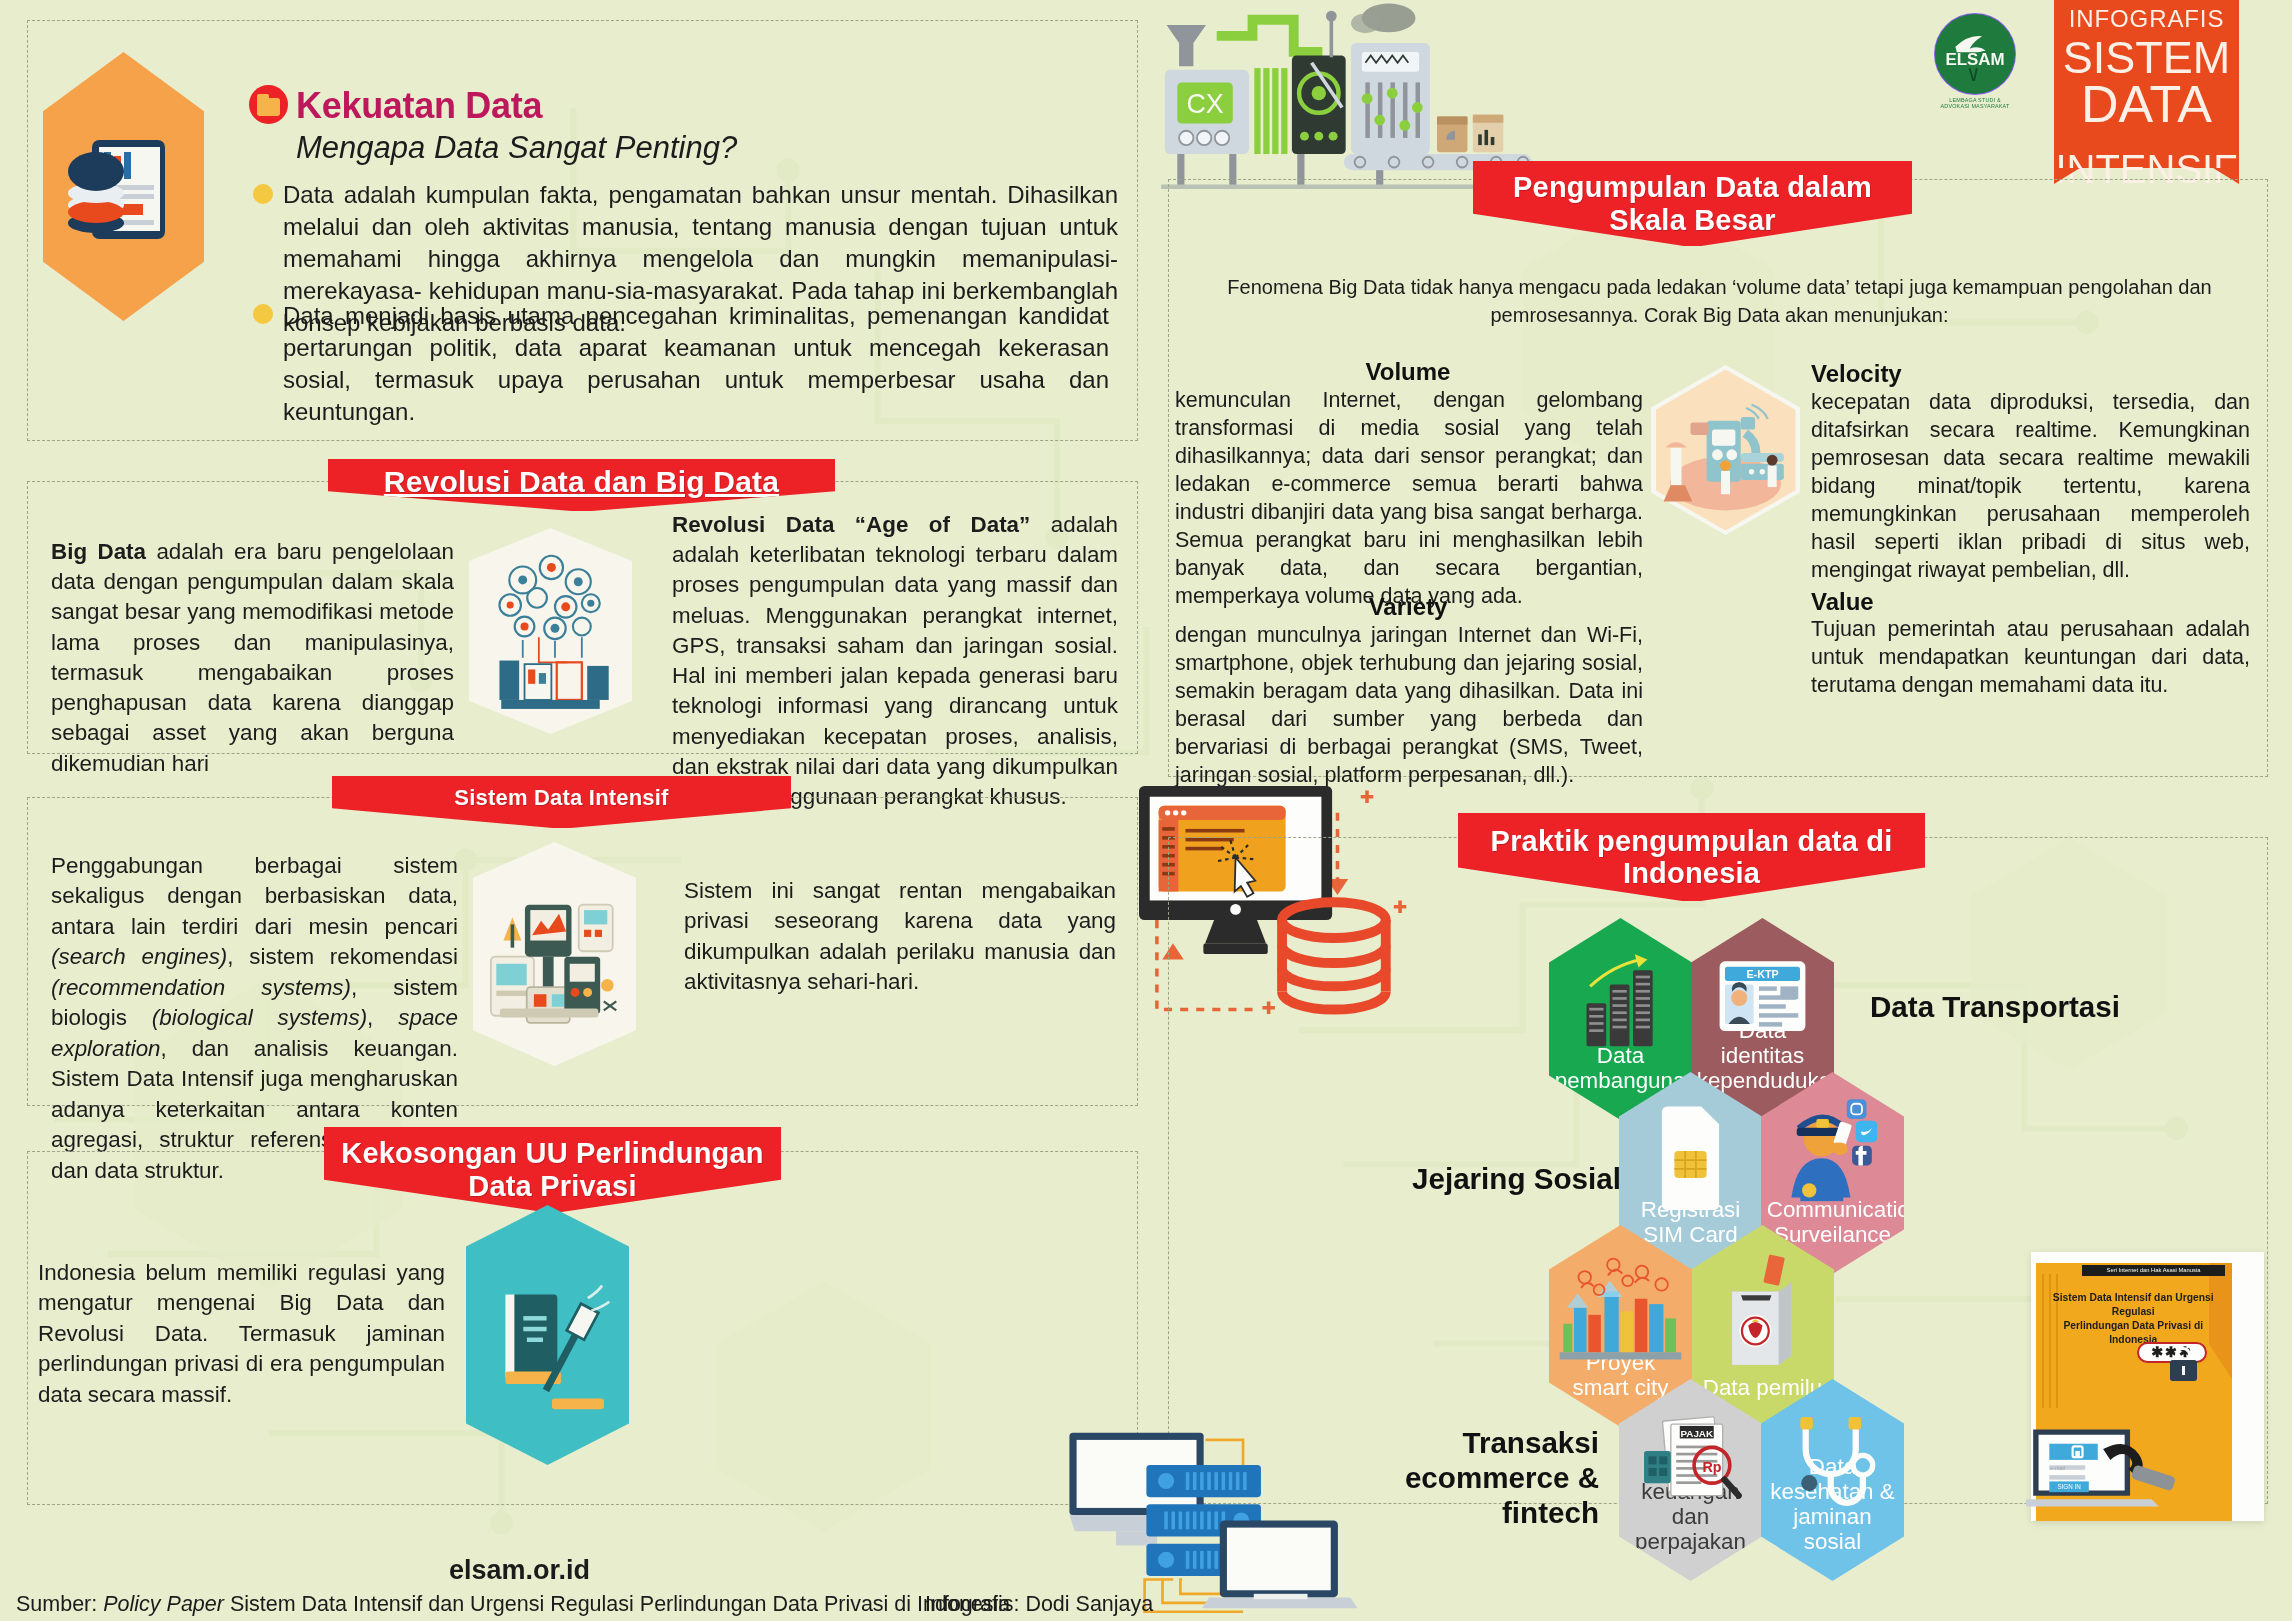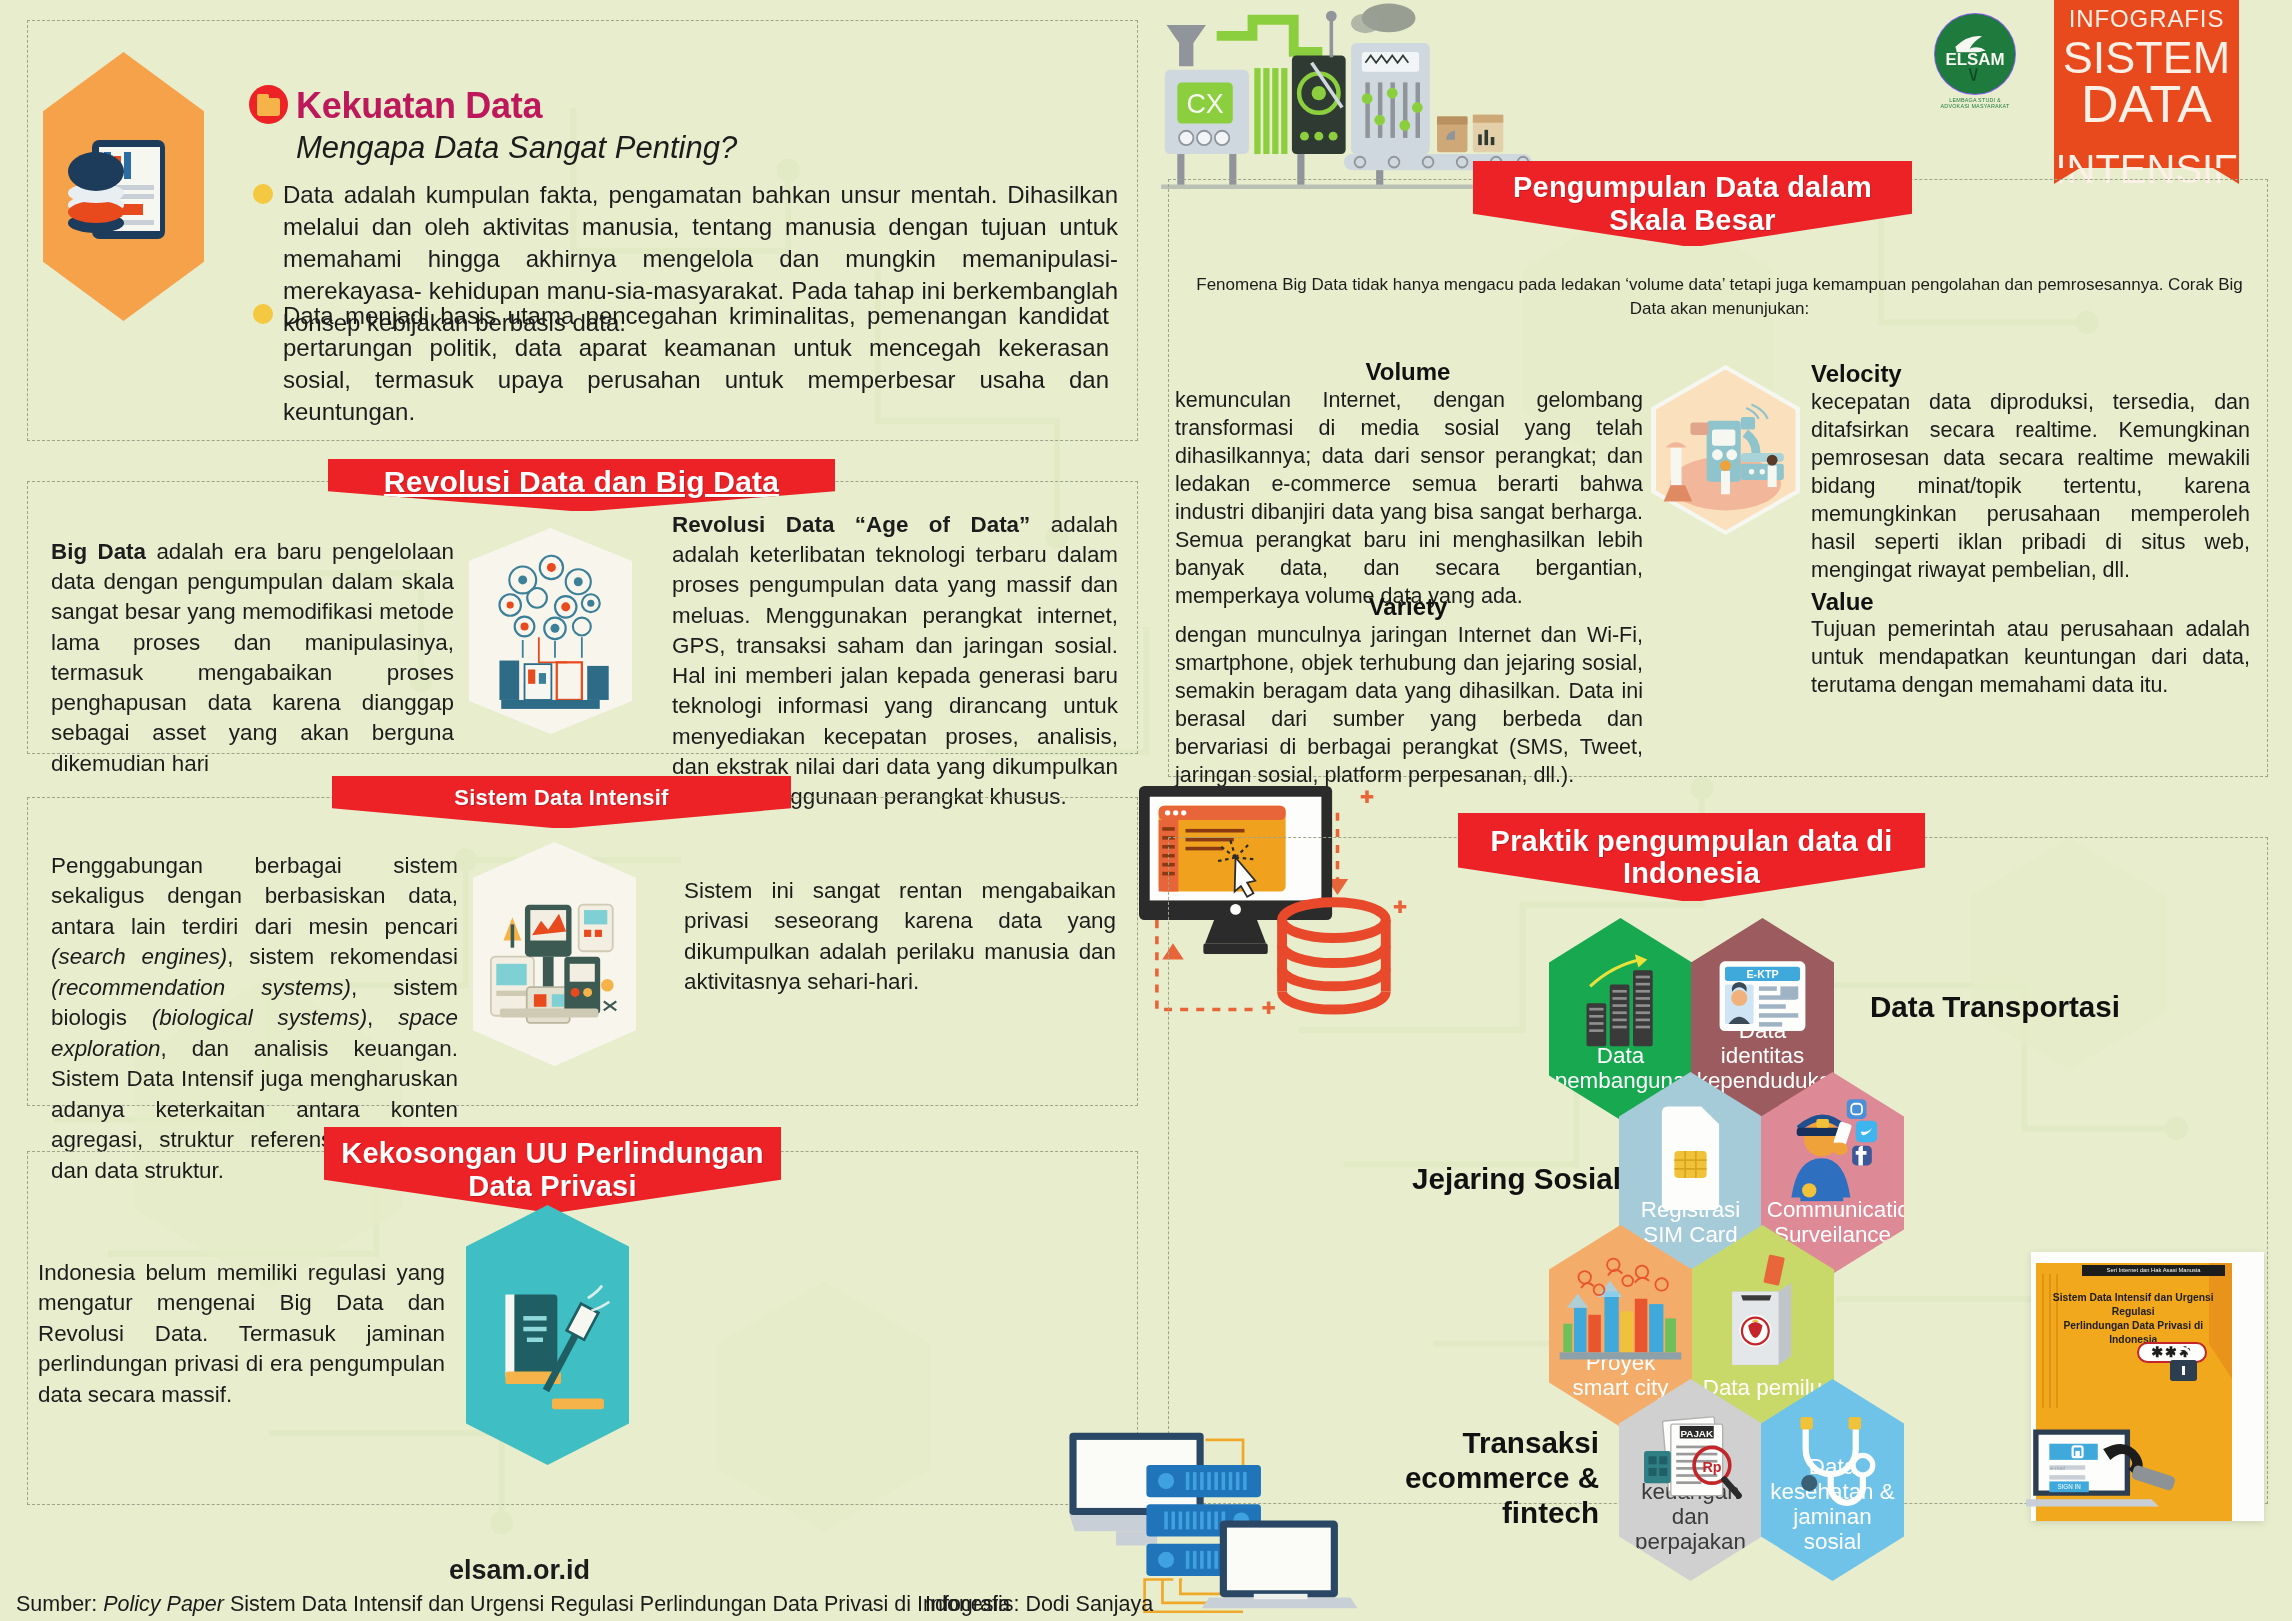--- a/index.html
+++ b/index.html
@@ -440,21 +440,21 @@
   <div style="position:absolute; left:2054px; top:168px; width:185px; height:16px; background:#e8491d;
               clip-path:polygon(0 0, 100% 0, 100% 100%, 86% 0, 14% 0, 0 100%);"></div>
 
   <div class="dashed" style="left:1168px; top:179px; width:1100px; height:598px;"></div>
 
   <div class="ribbon" style="left:1473px; top:161px; width:439px; height:85px; font-size:29px; line-height:1.2;">
     <span>Pengumpulan Data dalam</span>
     <span>Skala Besar</span>
   </div>
 
-  <p style="position:absolute; left:1191px; top:273px; width:1057px; font-size:17px; line-height:1.4;
+  <p style="position:absolute; left:1191px; top:273px; width:1057px; font-size:20px; line-height:1.4;
             color:#1c1c1c; text-align:center;">Fenomena Big Data tidak hanya mengacu pada ledakan ‘volume data’ tetapi juga kemampuan pengolahan dan pemrosesannya. Corak Big Data akan menunjukan:</p>
 
   <h3 style="position:absolute; left:1173px; top:358px; width:470px; font-size:24px; text-align:center; color:#111;">Volume</h3>
   <p class="body-text" style="left:1175px; top:387px; width:468px; font-size:21.5px; line-height:1.30;">kemunculan Internet, dengan gelombang transformasi di media sosial yang telah dihasilkannya; data dari sensor perangkat; dan ledakan e-commerce semua berarti bahwa industri dibanjiri data yang bisa sangat berharga. Semua perangkat baru ini menghasilkan lebih banyak data, dan secara bergantian, memperkaya volume data yang ada.</p>
 
   <h3 style="position:absolute; left:1173px; top:593px; width:470px; font-size:24px; text-align:center; color:#111;">Variety</h3>
   <p class="body-text" style="left:1175px; top:622px; width:468px; font-size:21.5px; line-height:1.30;">dengan munculnya jaringan Internet dan Wi-Fi, smartphone, objek terhubung dan jejaring sosial, semakin beragam data yang dihasilkan. Data ini berasal dari sumber yang berbeda dan bervariasi di berbagai perangkat (SMS, Tweet, jaringan sosial, platform perpesanan, dll.).</p>
 
   <div class="ill" style="left:1651px; top:365px; width:149px; height:170px;">
     <div style="position:absolute; inset:0; background:#f7f7f2;

